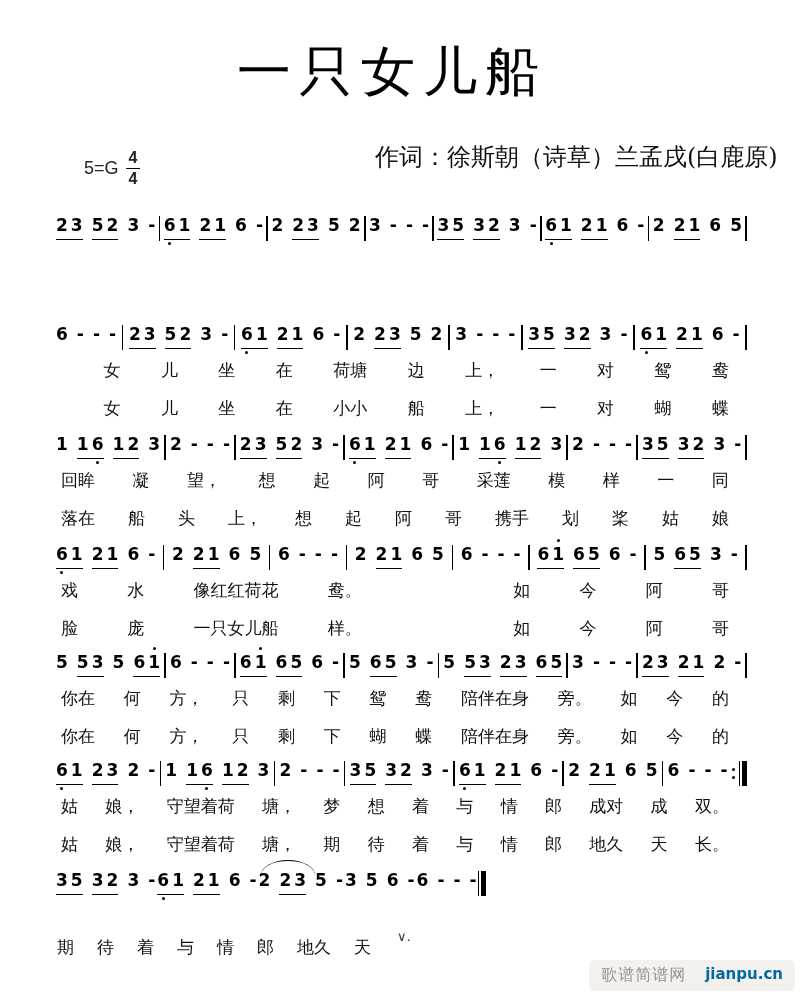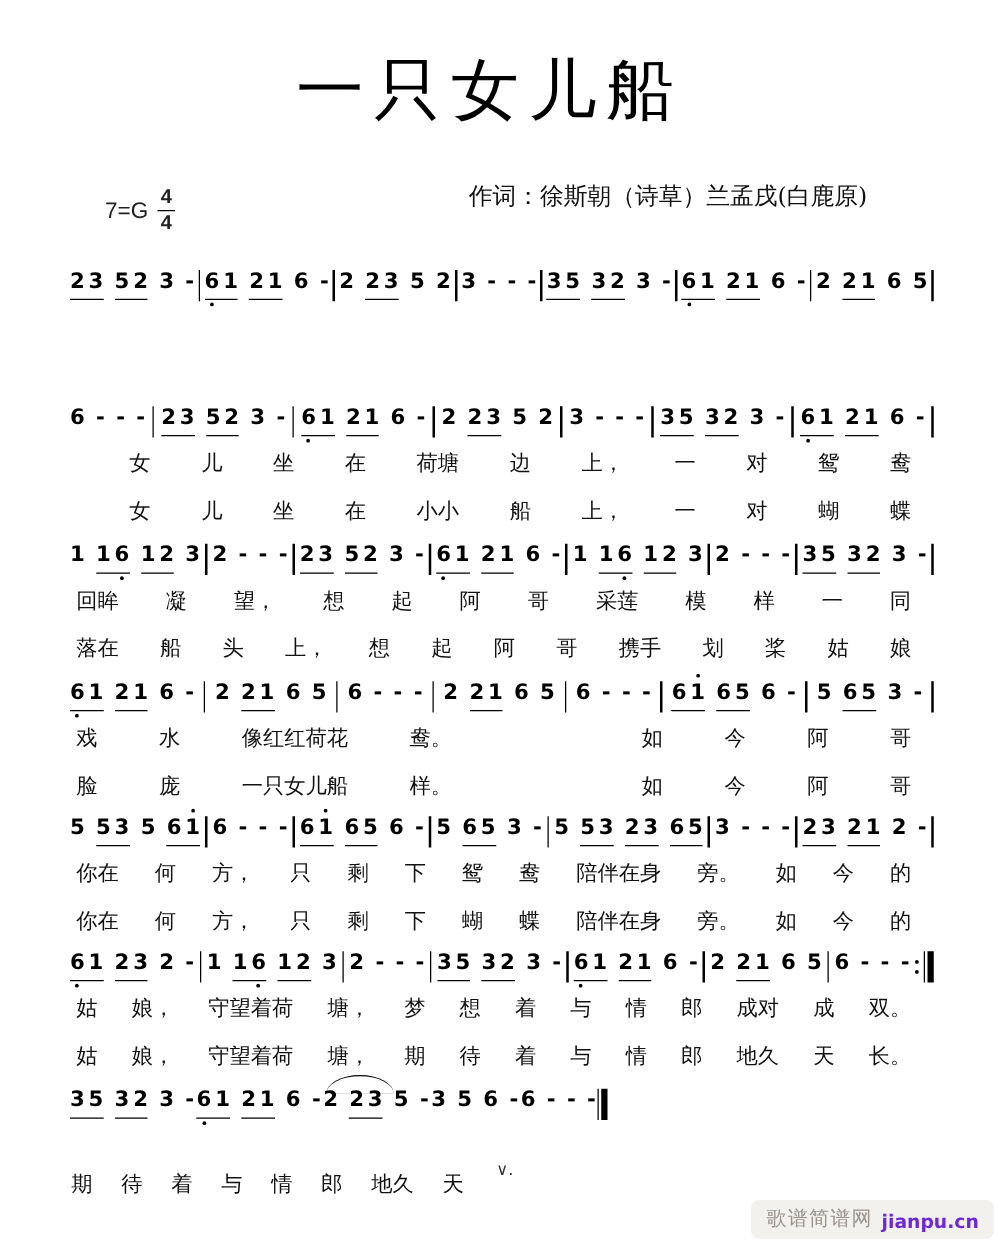--- a/index.html
+++ b/index.html
@@ -6,21 +6,21 @@
   #sheet{position:relative;width:800px;height:1000px;background:#ffffff;overflow:hidden;
          font-family:"DejaVu Serif","Liberation Serif",serif;color:#000;}
   .title{position:absolute;top:36px;left:0;right:55px;text-align:center;
          font-size:54px;letter-spacing:8px;font-weight:500;margin-left:39px;}
   .keysig{position:absolute;left:84px;top:150px;display:flex;align-items:center;
           font-family:"Liberation Sans","DejaVu Sans",sans-serif;font-size:18px;color:#222;}
   .meter{display:inline-flex;flex-direction:column;align-items:center;margin-left:7px;
          font-weight:bold;font-size:16px;line-height:1;font-family:"Liberation Sans",sans-serif;}
   .meter .num{padding:0 3px 2px;}
   .meter .den{border-top:1.5px solid #000;padding:2px 3px 0;}
-  .credits{position:absolute;left:375px;top:144px;font-size:19px;line-height:26px;color:#111;}
+  .credits{position:absolute;left:375px;top:144px;font-size:24px;line-height:26px;color:#111;}
   .sys{position:absolute;left:55px;width:692px;}
   .sys-1{top:216px}.sys-2{top:325px}.sys-3{top:435px}.sys-4{top:545px}
   .sys-5{top:653px}.sys-6{top:761px}.sys-7{top:871px;width:318px;}
   .notation{position:relative;display:flex;justify-content:space-between;align-items:flex-start;
             font-family:"DejaVu Sans","Liberation Sans",sans-serif;font-weight:bold;
             font-size:17px;line-height:1.15;}
   .measure{display:inline-flex;gap:9px;padding:0 1px;}
   .tok{display:inline-flex;gap:3px;position:relative;padding-bottom:3px;}
   .tok.u{border-bottom:1.6px solid #000;}
   .ch{position:relative;}
@@ -38,33 +38,33 @@
   .slur{position:absolute;top:-11px;left:206px;width:54px;height:14px;
         border-top:1.8px solid #000;border-radius:50% 50% 0 0 / 100% 100% 0 0;}
   .lyrics{display:flex;justify-content:space-between;margin-top:9px;
           padding:0 18px 0 6px;font-size:17px;color:#111;}
   .lyrics.second{margin-top:15px;}
   .lyrics span{white-space:nowrap;min-width:2px;text-align:center;}
   .sys-7 .lyrics{margin-top:40px;padding:0 2px;}
   .breath{position:absolute;left:397px;top:929px;font-size:13px;color:#333;
           font-family:"DejaVu Sans",sans-serif;}
   .watermark{position:absolute;right:5px;bottom:9px;background:#f2f1ee;border-radius:6px;
-             padding:5px 12px;display:flex;gap:7px;align-items:flex-end;font-size:16px;}
+             padding:5px 12px;display:flex;gap:19px;align-items:flex-start;font-size:16px;}
   .wm-name{color:#9a938c;letter-spacing:1px;}
-  .wm-url{color:#6d28d9;font-weight:bold;text-decoration:none;
+  .wm-url{color:#0369a1;font-weight:bold;text-decoration:none;
           font-family:"DejaVu Sans","Liberation Sans",sans-serif;font-size:15px;}
 </style>
 </head>
 <body>
 
 <div id="sheet">
   <div class="title">一只女儿船</div>
 
   <div class="keysig">
-    <span>7=G</span>
+    <span>5=G</span>
     <span class="meter">
       <span class="num">4</span>
       <span class="den">4</span>
     </span>
   </div>
 
   <div class="credits">
     <div>作词：徐斯朝（诗草）兰孟戌(白鹿原)</div>
   </div>
 

